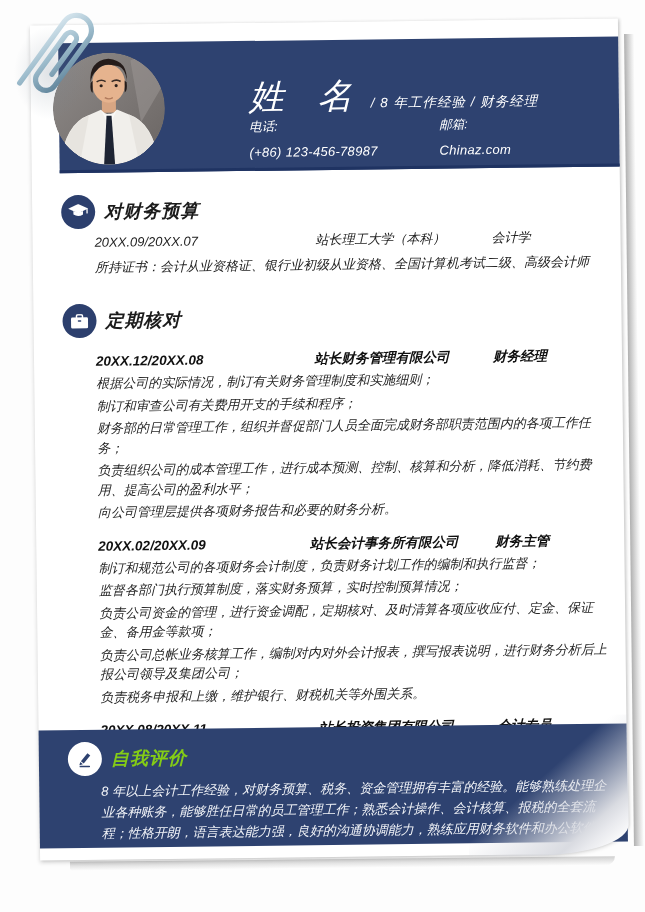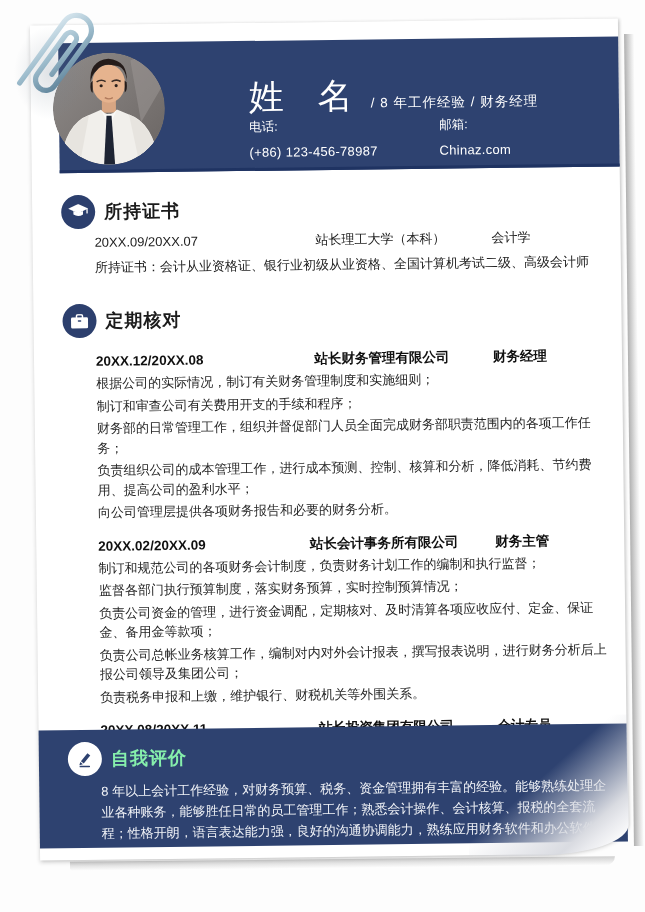--- a/index.html
+++ b/index.html
@@ -1,18 +1,18 @@
 <!DOCTYPE html>
 <html><head>
 <meta charset="utf-8">
 <title>Resume</title>
 <style>
   html,body{margin:0;padding:0;}
   body{width:645px;height:912px;background:#ffffff;font-family:"Liberation Sans","DejaVu Sans",sans-serif;}
-  .canvas{position:relative;width:645px;height:912px;overflow:hidden;background:#fdfdfd;}
+  .canvas{position:relative;width:645px;height:912px;overflow:hidden;background:#fdfdfd;font-style:italic;}
 
   
   .edge-right{position:absolute;left:629px;top:34px;width:10px;height:812px;
     background:linear-gradient(to right,#b0b0b0,#e8e8e8 70%,rgba(255,255,255,0));
     transform:rotate(-0.7deg);}
   .edge-bottom{position:absolute;left:70px;top:859px;width:545px;height:9px;
     background:linear-gradient(to bottom,#cfcfcf,rgba(255,255,255,0));
     transform:rotate(-0.6deg);border-radius:0 0 40px 10px;}
 
   
@@ -46,21 +46,21 @@
   .job-head{margin:15px 24px 0 62px;display:grid;grid-template-columns:175px 1fr 105px;
     font-size:13.5px;font-weight:700;color:#101010;align-items:baseline;}
   .job-head .mid{text-align:center;}
   .duty{margin:3px 24px 0 62px;width:508px;font-size:13px;line-height:19.5px;color:#262626;}
   .job{margin-bottom:6px;}
 
   
   .eval{position:absolute;left:0;top:705px;width:588px;height:118px;background:var(--primary);color:#fff;}
   .eval .sec-head{margin-top:12px;}
   .eval .sec-icon{background:#ffffff;}
-  .eval .sec-title{color:#86efac;}
+  .eval .sec-title{color:#84cc16;}
   .eval-text{margin:5px 14px 0 62px;width:512px;font-size:13px;line-height:21px;color:#f2f4f8;}
 
   
   .curl{position:absolute;right:-1px;bottom:-1px;width:160px;height:140px;z-index:6;
     background:linear-gradient(to top left,#ffffff 6%,#e9eaee 16%,#d9dbe1 22%,rgba(217,219,225,0) 55%);
     border-bottom-right-radius:90px 30px;}
 
   
   .clip-shadow{position:absolute;left:0;top:8px;width:100px;height:130px;
     background:radial-gradient(closest-side,rgba(110,125,140,.22),rgba(255,255,255,0) 72%);}
@@ -127,21 +127,21 @@
     <div class="body-flow">
 
       <div class="sec-head">
         <span class="sec-icon">
           <svg width="20" height="16" viewBox="0 0 20 16">
             <polygon points="10,0 20,4.6 10,9.2 0,4.6" fill="#fff"></polygon>
             <path d="M5.2 7 v3.4 q4.8 3 9.6 0 V7 q-4.8 2.6 -9.6 0 Z" fill="#fff"></path>
             <rect x="18.2" y="4.6" width="1.3" height="5" rx="0.6" fill="#fff"></rect>
           </svg>
         </span>
-        <span class="sec-title">所持证书</span>
+        <span class="sec-title">对财务预算</span>
       </div>
       <div class="cols">
         <span>20XX.09/20XX.07</span>
         <span class="mid">站长理工大学（本科）</span>
         <span>会计学</span>
       </div>
       <div class="cert">所持证书：会计从业资格证、银行业初级从业资格、全国计算机考试二级、高级会计师</div>
 
       <div class="work">
         <div class="sec-head">

